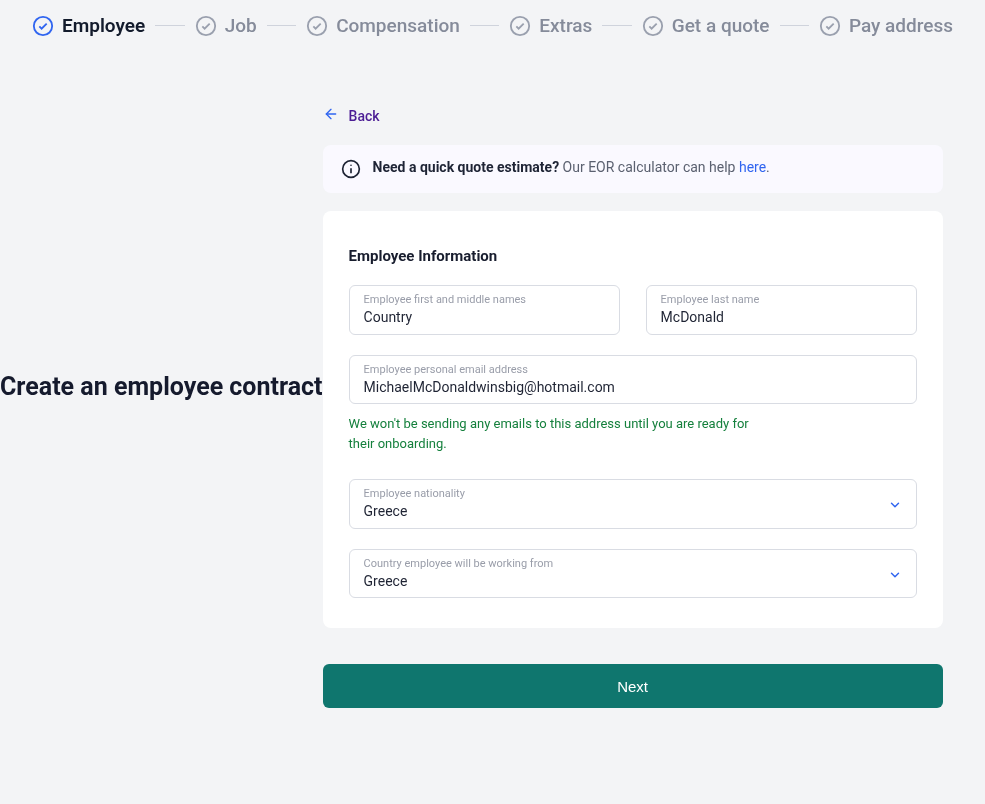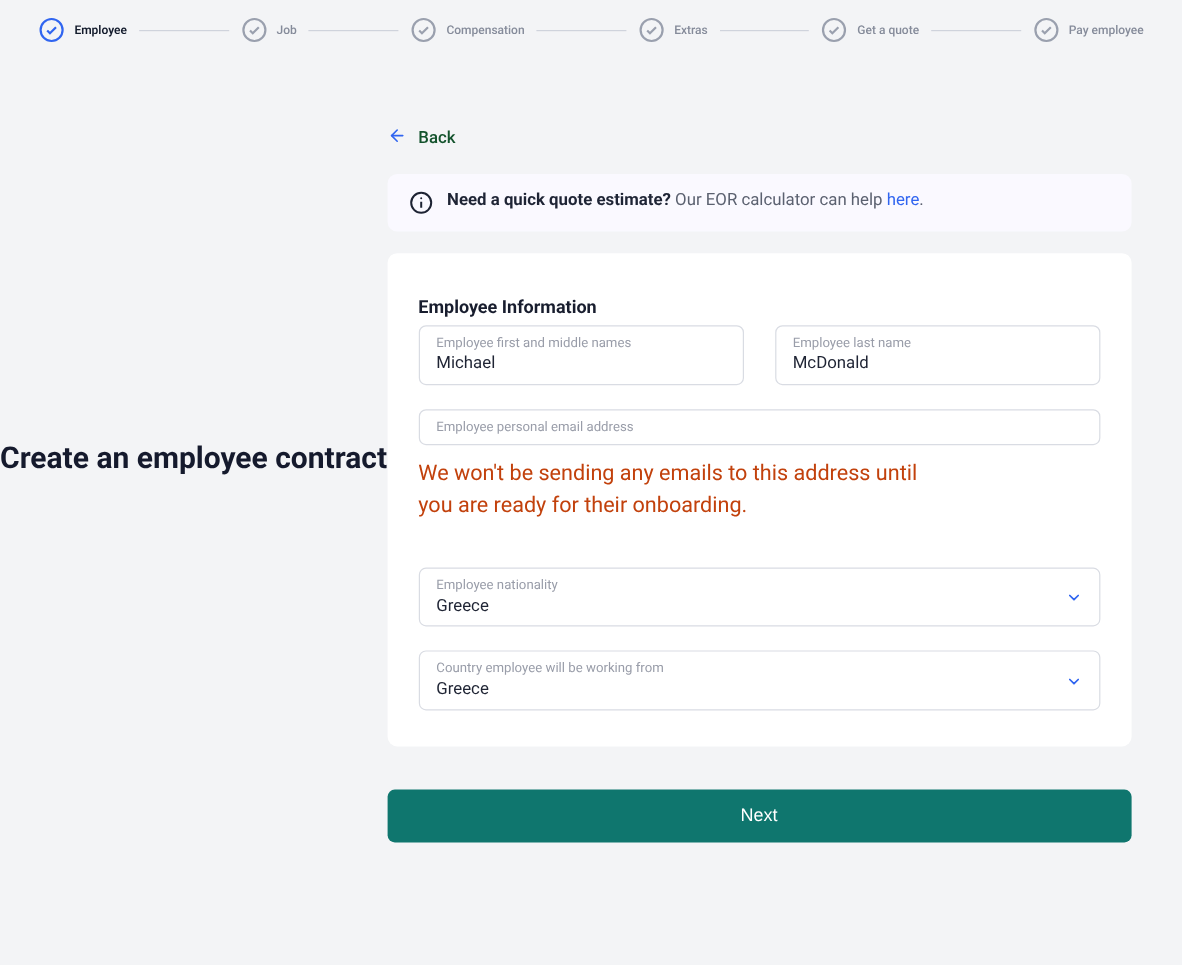--- a/index.html
+++ b/index.html
@@ -32,21 +32,21 @@
       height: 22px;
       display: flex;
       align-items: center;
       justify-content: center;
     }
     .step-icon-wrap svg {
       width: 22px;
       height: 22px;
     }
     .step-label {
-      font-size: 10px;
+      font-size: 19px;
       font-weight: 500;
       color: #858b9a;
     }
     .step.active .step-label {
       color: #131b2c;
       font-weight: 600;
     }
     .step-divider {
       flex: 1;
       height: 1px;
@@ -69,21 +69,21 @@
     }
 
     .content-col {
       width: 620px;
     }
 
     .back-link {
       display: inline-flex;
       align-items: center;
       gap: 10px;
-      color: #14532d;
+      color: #4c1d95;
       font-size: 14px;
       font-weight: 500;
       margin-bottom: 20px;
       cursor: pointer;
     }
     .back-link svg {
       width: 16px;
       height: 16px;
     }
 
@@ -118,21 +118,21 @@
       background: #fff;
       border-radius: 8px;
       padding: 36px 26px 30px 26px;
       margin-bottom: 36px;
     }
 
     .section-heading {
       font-size: 15px;
       font-weight: 700;
       color: #181d2e;
-      margin-bottom: 6px;
+      margin-bottom: 20px;
     }
 
     .row {
       display: flex;
       gap: 26px;
       margin-bottom: 20px;
     }
     .row:last-child { margin-bottom: 0; }
 
     .field {
@@ -158,24 +158,24 @@
     .field.select .chevron {
       position: absolute;
       right: 14px;
       top: 50%;
       transform: translateY(-50%);
       width: 14px;
       height: 14px;
     }
 
     .helper-text {
-      font-size: 18px;
-      color: #c2410c;
+      font-size: 13px;
+      color: #15803d;
       margin-top: -10px;
-      margin-bottom: 38px;
+      margin-bottom: 26px;
       line-height: 1.5;
       max-width: 420px;
     }
 
     .next-button {
       width: 100%;
       background: #0f766e;
       color: #fff;
       border: none;
       border-radius: 6px;
@@ -239,21 +239,21 @@
     <span class="step-label">Get a quote</span>
   </div>
   <div class="step-divider"></div>
   <div class="step">
     <span class="step-icon-wrap">
       <svg viewBox="0 0 24 24" fill="none" stroke="#9aa0ae" stroke-width="2">
         <circle cx="12" cy="12" r="10"></circle>
         <path d="M8 12.5l2.5 2.5L16 9.5"></path>
       </svg>
     </span>
-    <span class="step-label">Pay employee</span>
+    <span class="step-label">Pay address</span>
   </div>
 </div>
 
 <div class="page-wrap">
   <h1 class="page-title">Create an employee contract</h1>
 
   <div class="content-col">
 
     <a class="back-link">
       <span>
@@ -277,31 +277,32 @@
         <span class="info-banner-strong">Need a quick quote estimate?</span><span> Our EOR calculator can help </span><span class="info-banner-link">here</span><span>.</span>
       </span>
     </div>
 
     <div class="card">
       <h2 class="section-heading">Employee Information</h2>
 
       <div class="row">
         <div class="field">
           <span class="field-label">Employee first and middle names</span>
-          <span class="field-value">Michael</span>
+          <span class="field-value">Country</span>
         </div>
         <div class="field">
           <span class="field-label">Employee last name</span>
           <span class="field-value">McDonald</span>
         </div>
       </div>
 
       <div class="row">
         <div class="field">
           <span class="field-label">Employee personal email address</span>
+          <span class="field-value">MichaelMcDonaldwinsbig@hotmail.com</span>
         </div>
       </div>
       <p class="helper-text">We won't be sending any emails to this address until you are ready for their onboarding.</p>
 
       <div class="row">
         <div class="field select">
           <span class="field-label">Employee nationality</span>
           <span class="field-value">Greece</span>
           <span class="chevron">
             <svg viewBox="0 0 24 24" fill="none" stroke="#3065f0" stroke-width="2.5" stroke-linecap="round" stroke-linejoin="round">

